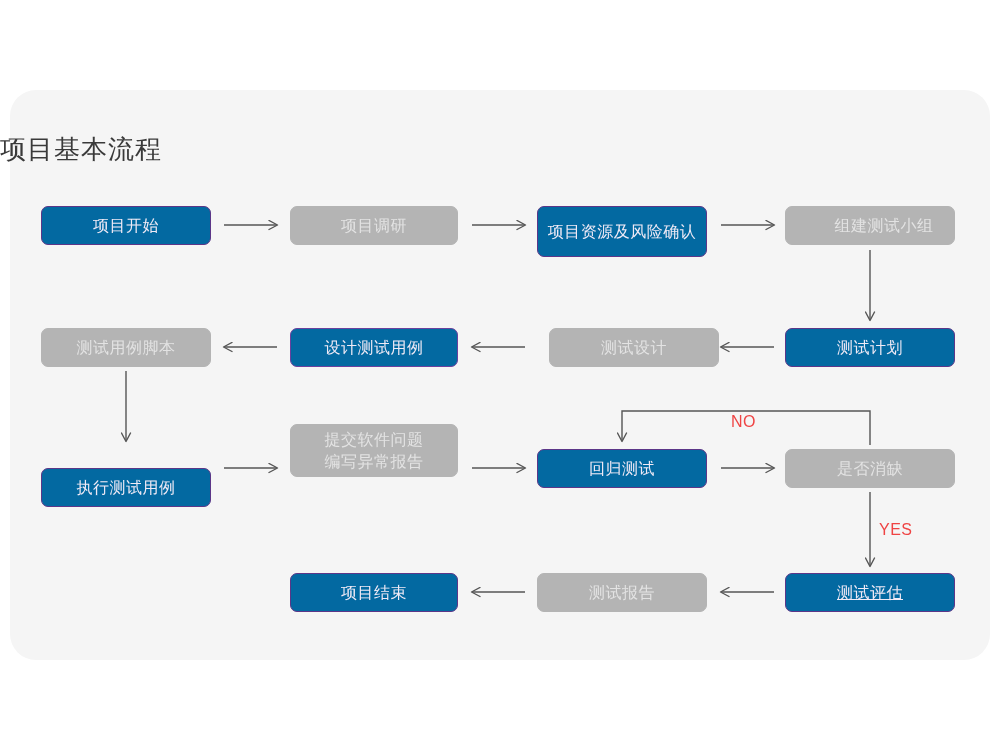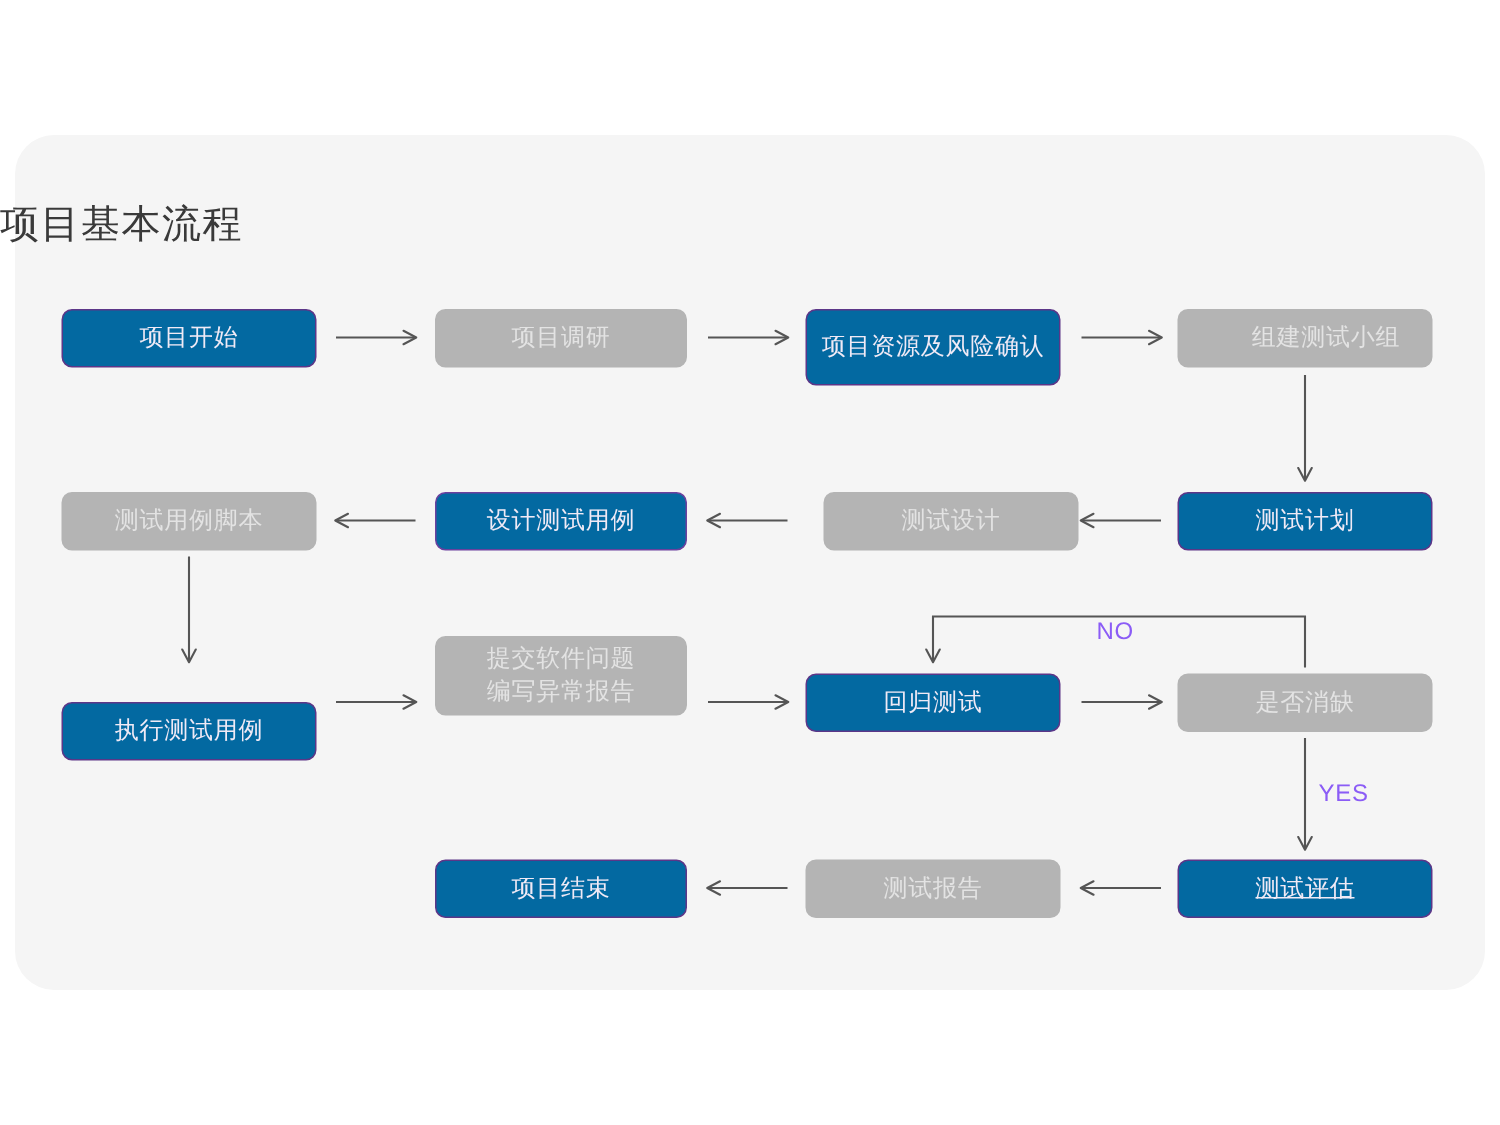--- a/index.html
+++ b/index.html
@@ -54,21 +54,21 @@
     border:1px solid #b4b4b4;
   }
 
   
   .conn{position:absolute;}
   .conn svg{display:block;overflow:visible;}
 
   .edgelabel{
     position:absolute;
     font-size:16px;
-    color:#8b5cf6;
+    color:#ef4444;
     letter-spacing:.5px;
     white-space:nowrap;
   }
 </style>
 </head>
 <body>
 
 <div id="root">
 
   <div class="card"></div>

